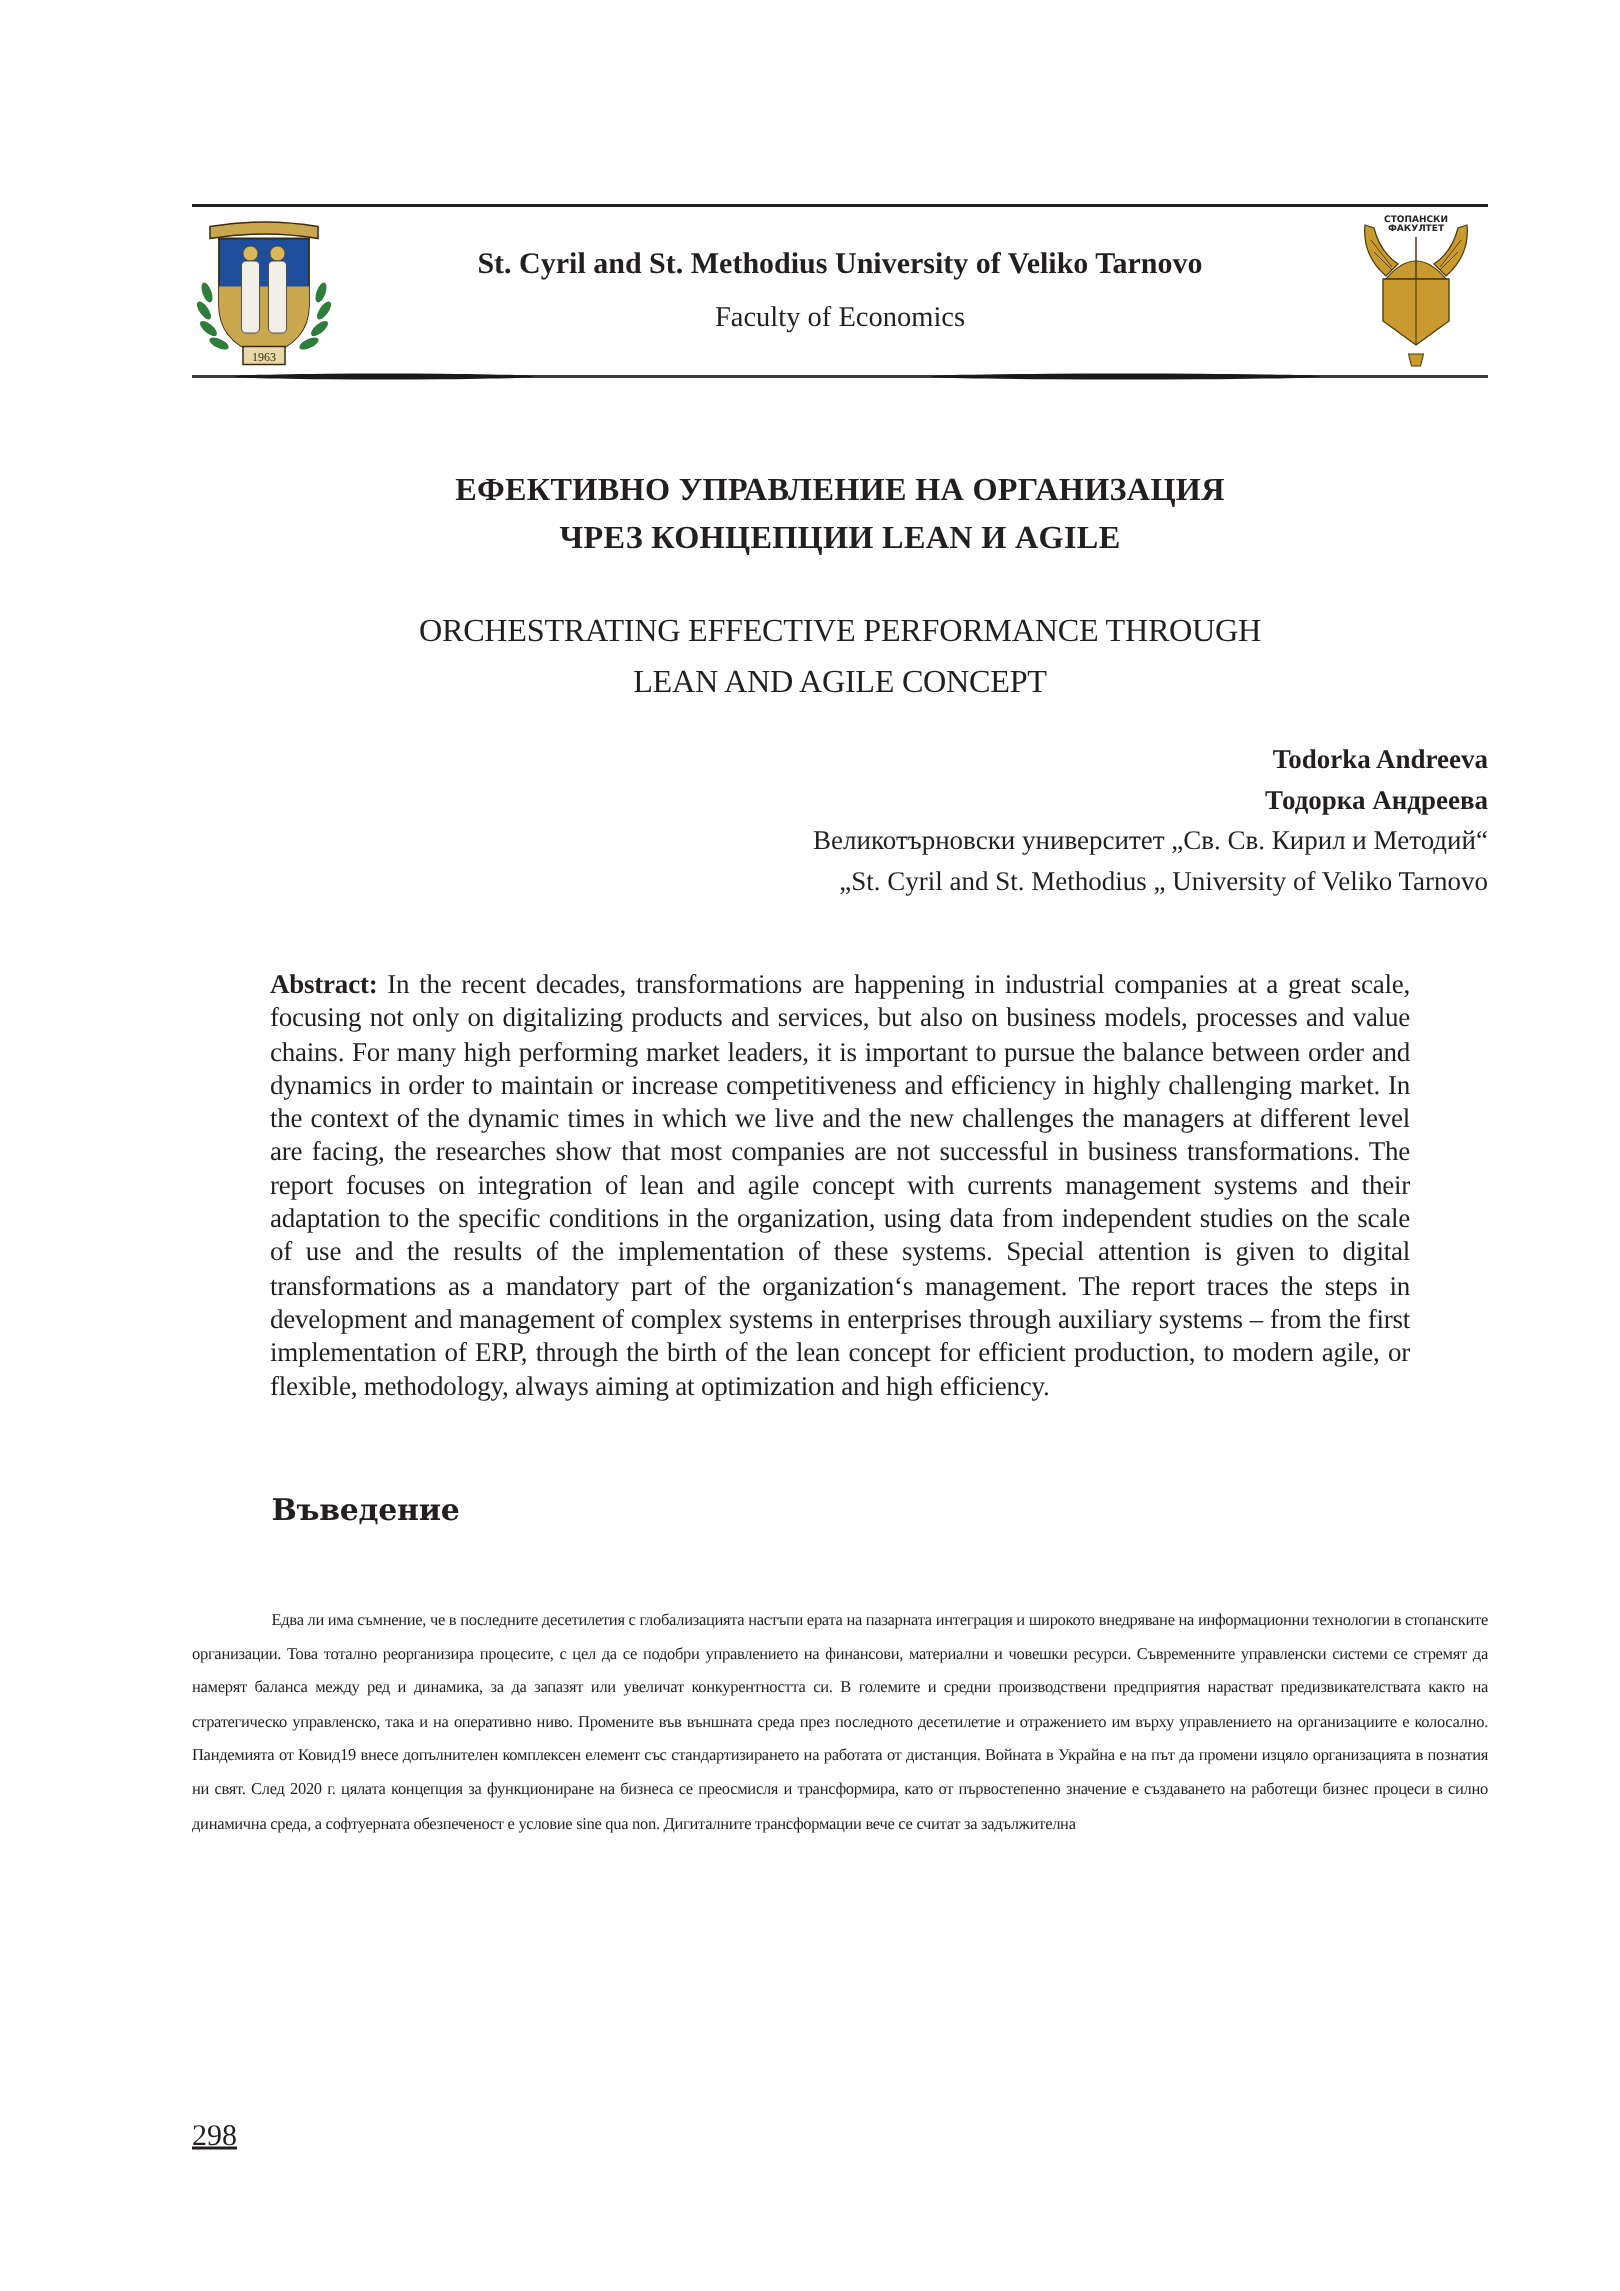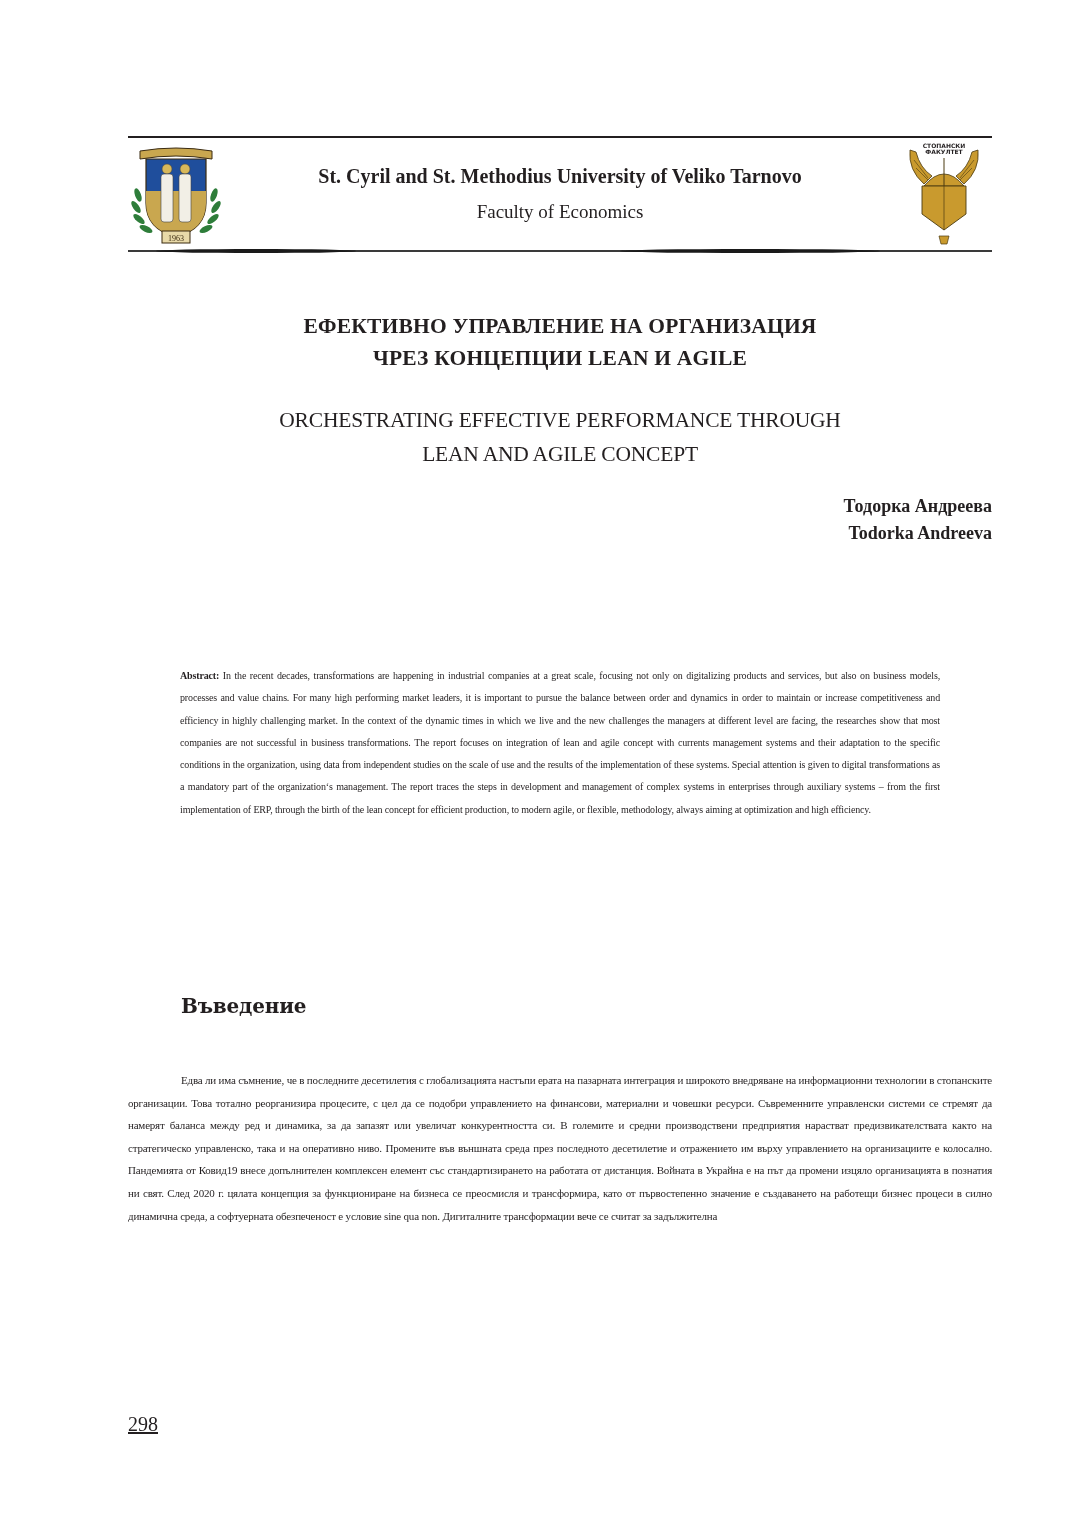--- a/index.html
+++ b/index.html
@@ -24,21 +24,21 @@
 
   
   .title-bg { left: 0; width: 1120px; top: 310px; text-align: center; font-weight: bold; font-size: 21.5px; line-height: 32px; letter-spacing: 0.2px; }
   .title-en { left: 0; width: 1120px; top: 403px; text-align: center; font-size: 21.5px; line-height: 34px; letter-spacing: -0.2px; }
 
   
   .author-block { right: 88px; top: 493px; text-align: right; font-size: 18px; line-height: 27px; }
   .author-block .bold { font-weight: bold; }
 
   
-  .abstract { left: 180px; width: 760px; top: 645px; font-size: 10px; line-height: 22.3px; text-align: justify; letter-spacing: -0.15px; margin-top: 20px; }
+  .abstract { left: 180px; width: 760px; top: 645px; font-size: 18px; line-height: 22.3px; text-align: justify; letter-spacing: -0.15px; }
   .abstract b { font-weight: bold; }
   .abstract p { margin: 0; }
 
   
   .intro-heading { left: 181px; top: 994px; font-weight: bold; font-size: 20px; font-family: "DejaVu Serif", serif; letter-spacing: -0.2px; }
   .intro-body { left: 128px; width: 864px; top: 1069px; font-size: 11px; line-height: 22.6px; text-align: justify; letter-spacing: -0.2px; }
   .intro-body p { margin: 0; text-indent: 53px; }
 
   .page-number { left: 128px; top: 1413px; font-size: 20px; text-decoration: underline; }
 </style>
@@ -114,22 +114,24 @@
   <div>ЕФЕКТИВНО УПРАВЛЕНИЕ НА ОРГАНИЗАЦИЯ</div>
   <div>ЧРЕЗ КОНЦЕПЦИИ LEAN И AGILE</div>
 </div>
 
 <div class="abs title-en">
   <div>ORCHESTRATING EFFECTIVE PERFORMANCE THROUGH</div>
   <div>LEAN AND AGILE CONCEPT</div>
 </div>
 
 <div class="abs author-block">
+  <div class="bold">Todorka Andreeva</div>
   <div class="bold">Тодорка Андреева</div>
-  <div class="bold">Todorka Andreeva</div>
+  <div>Великотърновски университет „Св. Св. Кирил и Методий“</div>
+  <div>„St. Cyril and St. Methodius „ University of Veliko Tarnovo</div>
 </div>
 
 <div class="abs abstract">
   <p><b>Abstract:</b><span> In the recent decades, transformations are happening in industrial companies at a great scale, focusing not only on digitalizing products and services, but also on business models, processes and value chains. For many high performing market leaders, it is important to pursue the balance between order and dynamics in order to maintain or increase competitiveness and efficiency in highly challenging market. In the context of the dynamic times in which we live and the new challenges the managers at different level are facing, the researches show that most companies are not successful in business transformations. The report focuses on integration of lean and agile concept with currents management systems and their adaptation to the specific conditions in the organization, using data from independent studies on the scale of use and the results of the implementation of these systems. Special attention is given to digital transformations as a mandatory part of the organization‘s management. The report traces the steps in development and management of complex systems in enterprises through auxiliary systems – from the first implementation of ERP, through the birth of the lean concept for efficient production, to modern agile, or flexible, methodology, always aiming at optimization and high efficiency.</span></p>
 </div>
 
 <div class="abs intro-heading">Въведение</div>
 <div class="abs intro-body">
   <p>Едва ли има съмнение, че в последните десетилетия с глобализацията настъпи ерата на пазарната интеграция и широкото внедряване на информационни технологии в стопанските организации. Това тотално реорганизира процесите, с цел да се подобри управлението на финансови, материални и човешки ресурси. Съвременните управленски системи се стремят да намерят баланса между ред и динамика, за да запазят или увеличат конкурентността си. В големите и средни производствени предприятия нарастват предизвикателствата както на стратегическо управленско, така и на оперативно ниво. Промените във външната среда през последното десетилетие и отражението им върху управлението на организациите е колосално. Пандемията от Ковид19 внесе допълнителен комплексен елемент със стандартизирането на работата от дистанция. Войната в Украйна е на път да промени изцяло организацията в познатия ни свят. След 2020 г. цялата концепция за функциониране на бизнеса се преосмисля и трансформира, като от първостепенно значение е създаването на работещи бизнес процеси в силно динамична среда, а софтуерната обезпеченост е условие sine qua non. Дигиталните трансформации вече се считат за задължителна</p>
 </div>

